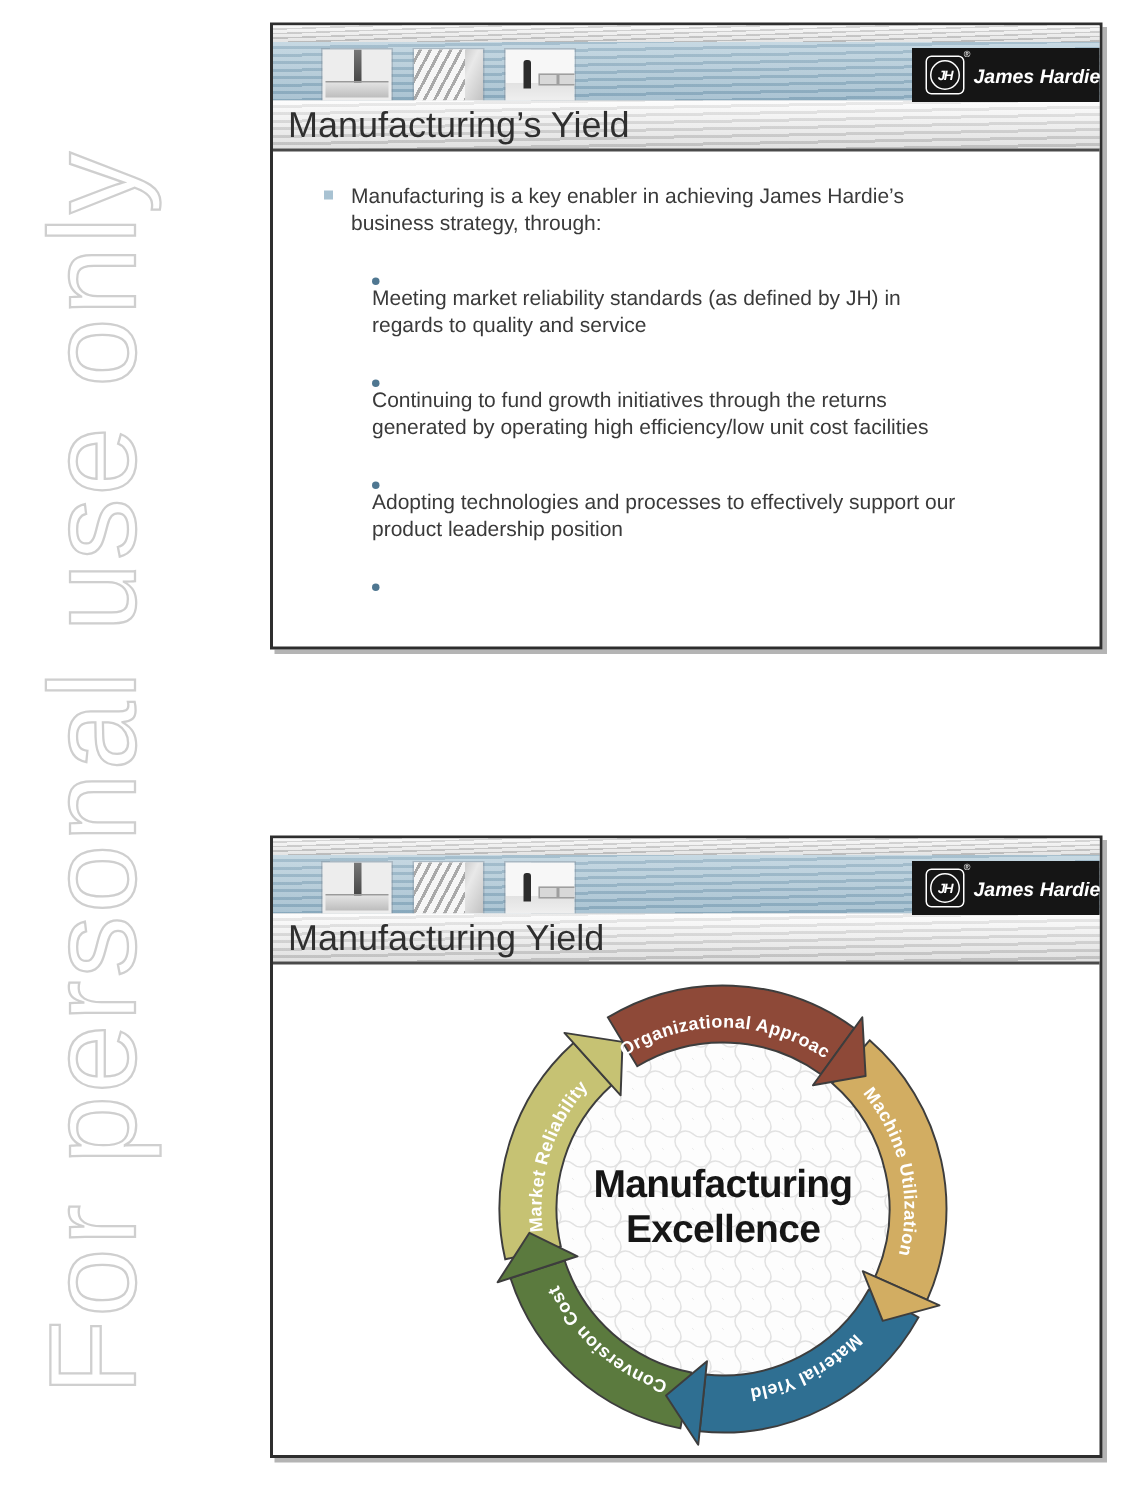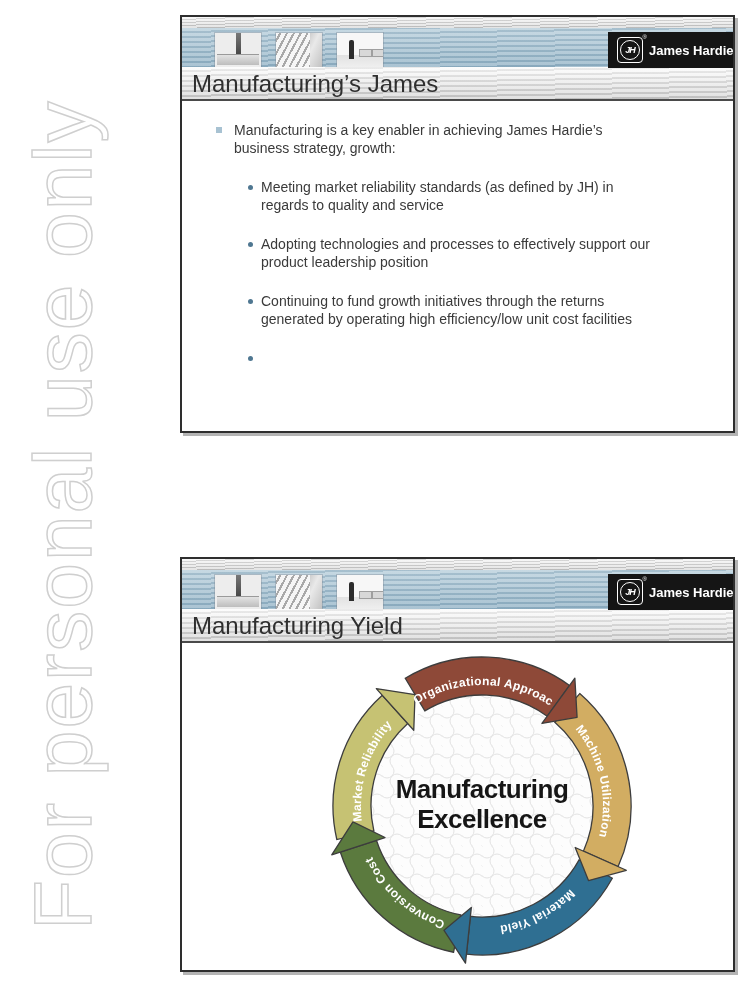--- a/index.html
+++ b/index.html
@@ -57,34 +57,34 @@
   .logo-box{
     position:absolute;right:0;top:15px;width:125px;height:36px;background:#151515;
     display:flex;align-items:center;gap:6px;padding-left:9px;box-sizing:border-box;z-index:3;
   }
   .logo-badge{position:relative;width:24px;height:24px;border:1px solid #fff;border-radius:4px;
     display:flex;align-items:center;justify-content:center;flex:none;}
   .logo-circle{width:18px;height:18px;border:1.5px solid #fff;border-radius:50%;
     display:flex;align-items:center;justify-content:center;
     color:#fff;font-size:9px;font-weight:bold;font-style:italic;letter-spacing:-1px;}
   .logo-tm{position:absolute;top:-4px;right:-5px;color:#fff;font-size:6px;}
-  .logo-name{color:#ffffff;font-weight:bold;font-size:13px;white-space:nowrap;}
+  .logo-name{color:#ffffff;font-weight:bold;font-size:13px;white-space:nowrap;font-style:italic;}
   .title-band{
     position:absolute;top:50px;left:0;right:0;height:32px;
     background:
       repeating-linear-gradient(179deg, rgba(255,255,255,.45) 0 3px, rgba(120,120,120,.12) 3px 5px),
       linear-gradient(#fbfbfb,#c8c8c8);
     border-bottom:2px solid #4a4a4a;
   }
   .slide-title{font-size:24px;color:#2f2f2f;padding:3px 0 0 10px;white-space:nowrap;}
   
   .content{position:absolute;top:84px;left:0;right:0;color:#3a3a3a;font-size:14px;line-height:17.5px;}
   .lead-row{display:flex;margin:21px 0 22px 34px;}
   .sq-bullet{flex:none;width:6px;height:6px;background:#a8c2d2;margin:5px 12px 0 0;}
-  .sub-row{display:flex;margin:0 0 22px 66px;}
+  .sub-row{display:flex;margin:0 0 22px 66px;flex-direction:column;}
   .dot-bullet{flex:none;width:5px;height:5px;border-radius:50%;background:#4f7791;margin:6px 8px 0 0;}
   .btxt{white-space:pre-line;}
   
   #cycle-diagram{position:absolute;left:140px;top:87px;width:320px;height:320px;}
   .seg-label{font-size:12px;font-weight:bold;fill:#ffffff;letter-spacing:.3px;}
   .center-label{font-size:26px;font-weight:bold;fill:#161616;letter-spacing:-.5px;}
 </style>
 </head>
 <body>
 
@@ -108,43 +108,43 @@
       </div>
     </div>
     <div class="logo-box">
       <span class="logo-badge">
         <span class="logo-circle">JH</span>
         <span class="logo-tm">®</span>
       </span>
       <span class="logo-name">James Hardie</span>
     </div>
     <div class="title-band">
-      <div class="slide-title">Manufacturing’s James</div>
+      <div class="slide-title">Manufacturing’s Yield</div>
     </div>
   </div>
   <div class="content">
     <div class="lead-row">
       <span class="sq-bullet"></span>
       <span class="btxt">Manufacturing is a key enabler in achieving James Hardie’s
-business strategy, growth:</span>
+business strategy, through:</span>
     </div>
     <div class="sub-row">
       <span class="dot-bullet"></span>
       <span class="btxt">Meeting market reliability standards (as defined by JH) in
 regards to quality and service</span>
     </div>
     <div class="sub-row">
       <span class="dot-bullet"></span>
+      <span class="btxt">Continuing to fund growth initiatives through the returns
+generated by operating high efficiency/low unit cost facilities</span>
+    </div>
+    <div class="sub-row">
+      <span class="dot-bullet"></span>
       <span class="btxt">Adopting technologies and processes to effectively support our
 product leadership position</span>
-    </div>
-    <div class="sub-row">
-      <span class="dot-bullet"></span>
-      <span class="btxt">Continuing to fund growth initiatives through the returns
-generated by operating high efficiency/low unit cost facilities</span>
     </div>
     <div class="sub-row">
       <span class="dot-bullet"></span>
     </div>
   </div>
 </div>
 
 <div class="slide" id="slide-2">
   <div class="slide-header">
     <div class="strip-top"></div>

